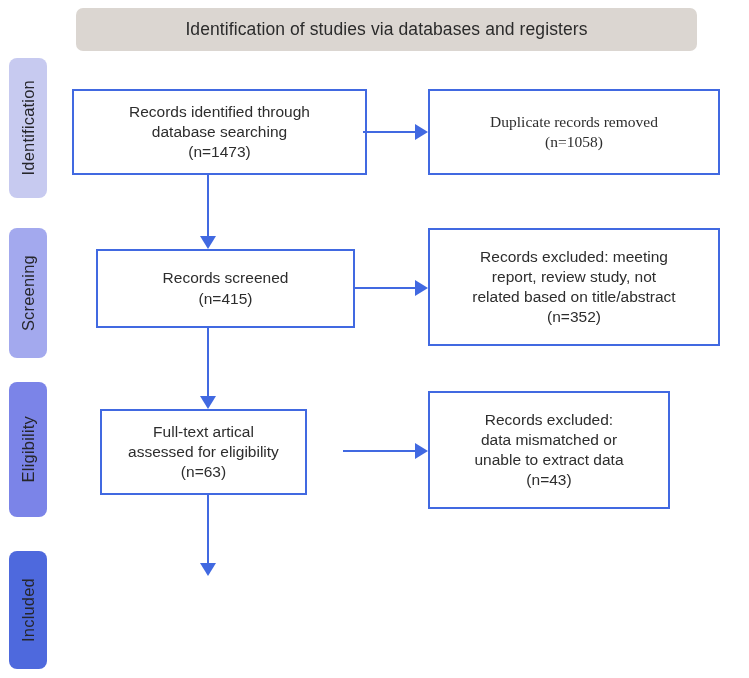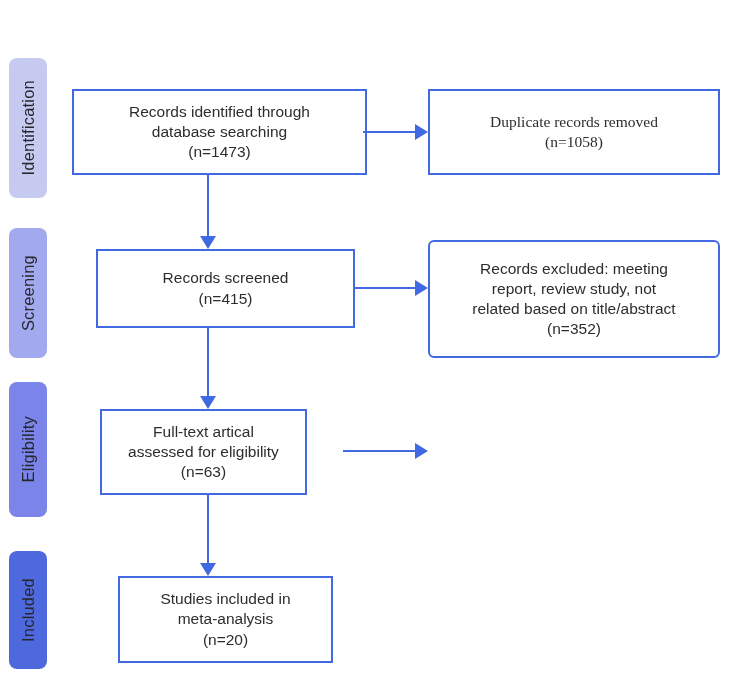--- a/index.html
+++ b/index.html
@@ -103,20 +103,23 @@
     border-top: 8px solid transparent;
     border-bottom: 8px solid transparent;
     border-left: 13px solid #4169E1;
   }
 </style>
 </head>
 <body>
 
 <div id="prisma-root">
 
+  <div class="header-banner" style="background: rgb(219, 214, 209);">
+    <span class="header-text">Identification of studies via databases and registers</span>
+  </div>
 
   <div class="stage-bar" id="stage-0" style="top: 58px; height: 140px; background: rgb(199, 202, 240);">
     <span class="stage-label">Identification</span>
   </div>
   <div class="stage-bar" id="stage-1" style="top: 228px; height: 130px; background: rgb(163, 169, 238);">
     <span class="stage-label">Screening</span>
   </div>
   <div class="stage-bar" id="stage-2" style="top: 382px; height: 135px; background: rgb(123, 132, 232);">
     <span class="stage-label">Eligibility</span>
   </div>
@@ -130,35 +133,36 @@
 (n=1473)</span>
   </div>
   <div class="flow-box" id="box-1" style="left: 428px; top: 89px; width: 292px; height: 86px; border-color: rgb(65, 105, 225); font-family: Liberation Serif, serif;">
     <span class="box-text">Duplicate records removed
 (n=1058)</span>
   </div>
   <div class="flow-box" id="box-2" style="left: 96px; top: 249px; width: 259px; height: 79px; border-color: rgb(65, 105, 225);">
     <span class="box-text">Records screened
 (n=415)</span>
   </div>
-  <div class="flow-box" id="box-3" style="left: 428px; top: 240px; width: 292px; height: 118px; border-color: rgb(65, 105, 225); border-radius: 6px;">
+  <div class="flow-box" id="box-3" style="left: 428px; top: 228px; width: 292px; height: 118px; border-color: rgb(65, 105, 225);">
     <span class="box-text">Records excluded: meeting
 report, review study, not
 related based on title/abstract
 (n=352)</span>
   </div>
   <div class="flow-box" id="box-4" style="left: 100px; top: 409px; width: 207px; height: 86px; border-color: rgb(65, 105, 225);">
     <span class="box-text">Full-text artical
 assessed for eligibility
 (n=63)</span>
   </div>
-  <div class="flow-box" id="box-6" style="left: 118px; top: 576px; width: 215px; height: 87px; border-color: rgb(65, 105, 225);">
-    <span class="box-text">Studies included in
-meta-analysis
-(n=20)</span>
+  <div class="flow-box" id="box-5" style="left: 428px; top: 391px; width: 242px; height: 118px; border-color: rgb(65, 105, 225);">
+    <span class="box-text">Records excluded:
+data mismatched or
+unable to extract data
+(n=43)</span>
   </div>
 
   <div class="conn-h" style="left: 363px; top: 131px; width: 52px; background: rgb(65, 105, 225);"></div>
   <div class="arrow-right" style="left: 415px; top: 124px; border-left-color: rgb(65, 105, 225);"></div>
 
   <div class="conn-v" style="left: 207px; top: 175px; height: 61px; background: rgb(65, 105, 225);"></div>
   <div class="arrow-down" style="left: 200px; top: 236px; border-top-color: rgb(65, 105, 225);"></div>
 
   <div class="conn-h" style="left: 355px; top: 287px; width: 60px; background: rgb(65, 105, 225);"></div>
   <div class="arrow-right" style="left: 415px; top: 280px; border-left-color: rgb(65, 105, 225);"></div>

